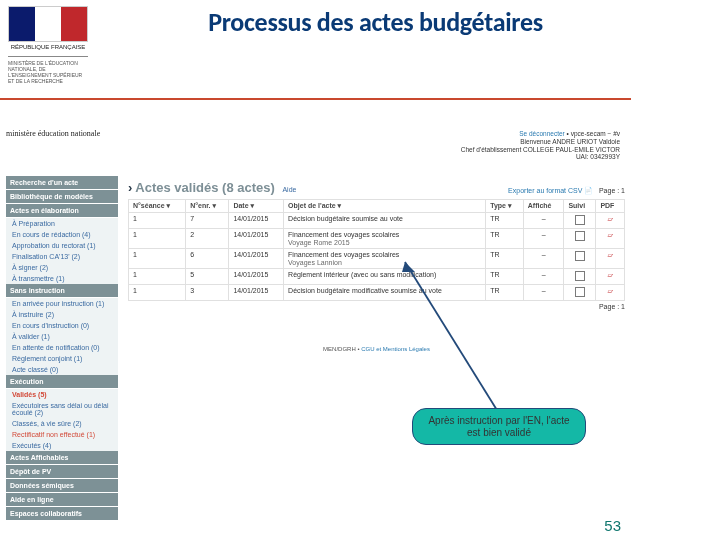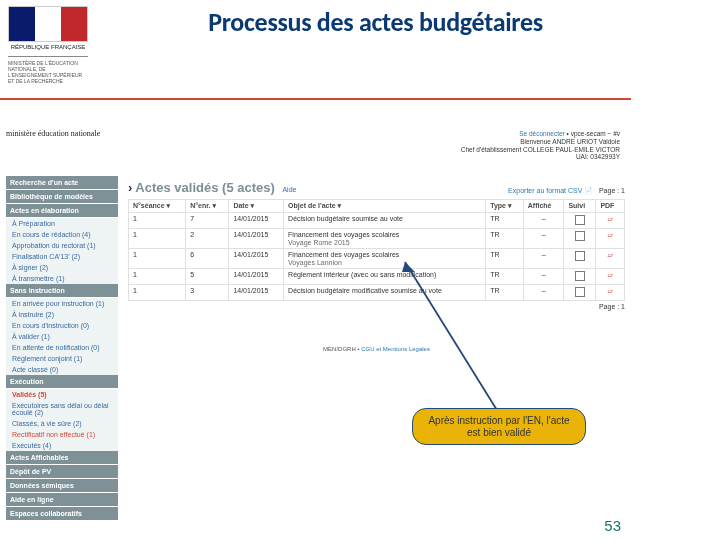--- a/index.html
+++ b/index.html
@@ -42,21 +42,21 @@
   .exp a{color:#2a7ab0}
   .tbl{width:100%;border-collapse:collapse;margin-top:4px;font-size:7px}
   .tbl th,.tbl td{border:1px solid #e0e0e0;padding:2px 4px;text-align:left;vertical-align:top}
   .tbl th{color:#4a4a4a;font-weight:600}
   .tbl td.tc{text-align:center}
   .tbl .sub{color:#6a6a6a;display:block;margin-top:1px}
   .sq{display:inline-block;width:8px;height:8px;border:1px solid #7a7a7a}
   .pagetxt{text-align:right;font-size:7px;margin-top:2px}
   .footer{text-align:center;font-size:6px;color:#2a7ab0;margin-top:36px}
   .footer .m{color:#555}
-  .note{position:absolute;left:412px;top:408px;width:156px;border:1.5px solid #234a7a;border-radius:14px;padding:6px 8px;font-size:10px;text-align:center;line-height:1.15;background:#eab308}
+  .note{position:absolute;left:412px;top:408px;width:156px;border:1.5px solid #234a7a;border-radius:14px;padding:6px 8px;font-size:10px;text-align:center;line-height:1.15;background:#14b8a6}
   .pointer{position:absolute;left:370px;top:250px;width:180px;height:188px;pointer-events:none}
   .pgno{position:absolute;right:10px;bottom:6px;font-size:15px;color:#0f766e}
 </style>
 </head>
 <body>
 <div class="slide">
 
 <div class="strip">
   <div class="bg-people"></div>
   <div class="logo-box">
@@ -114,21 +114,21 @@
   <div class="sb-item" style="color:#d24938">Rectificatif non effectué (1)</div>
   <div class="sb-item">Exécutés (4)</div>
   <div class="sb-head">Actes Affichables</div>
   <div class="sb-head">Dépôt de PV</div>
   <div class="sb-head">Données sémiques</div>
   <div class="sb-head">Aide en ligne</div>
   <div class="sb-head">Espaces collaboratifs</div>
 </div>
 
 <div class="content">
-  <div class="h-sec"><span class="chev">›</span><span>Actes validés (5 actes)</span> <a class="aide">Aide</a></div>
+  <div class="h-sec"><span class="chev">›</span><span>Actes validés (8 actes)</span> <a class="aide">Aide</a></div>
   <div class="exp"><a>Exporter au format CSV</a> <span>📄</span>&nbsp;&nbsp;&nbsp;<span>Page : 1</span></div>
   <table class="tbl">
     <tbody>
           <tr>
       <th>N°séance ▾</th>
       <th>N°enr. ▾</th>
       <th>Date ▾</th>
       <th>Objet de l'acte ▾</th>
       <th>Type ▾</th>
       <th>Affiché</th>

